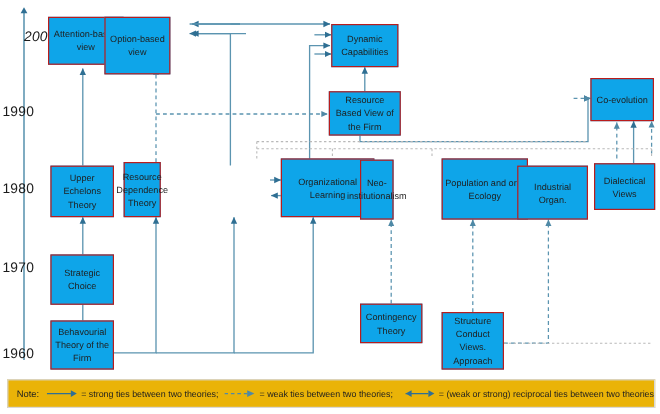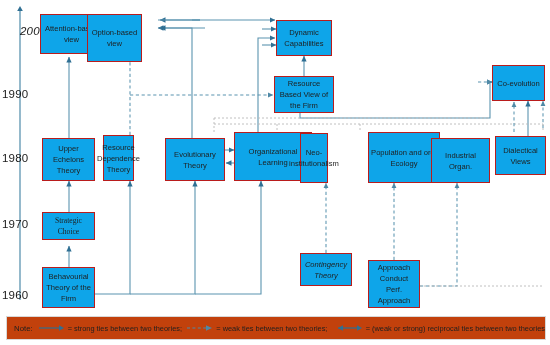--- a/index.html
+++ b/index.html
@@ -5,21 +5,21 @@
   html,body{margin:0;padding:0;background:#ffffff;}
   body{width:550px;height:345px;overflow:hidden;
        font-family:"Liberation Sans","DejaVu Sans",sans-serif;color:#1b1b1b;}
   #canvas{position:relative;width:550px;height:345px;background:#fff;}
   svg#wires{position:absolute;left:0;top:0;width:550px;height:345px;}
   .node{position:absolute;box-sizing:border-box;border:1px solid #b91c1c;
         background:#0ea5e9;display:flex;align-items:center;justify-content:center;
         text-align:center;font-size:7.6px;line-height:11px;color:#1f1f1f;padding:1px 2px;}
   .yr{position:absolute;font-size:11.5px;color:#1b1b1b;letter-spacing:.2px;}
   .legend{position:absolute;left:6px;top:316px;width:538px;height:22px;
-          border:1px solid #d8d8d8;background:#c2410c;display:flex;align-items:center;}
+          border:1px solid #d8d8d8;background:#eab308;display:flex;align-items:center;}
   .legend .ltxt{font-size:7.4px;color:#1f1f1f;white-space:nowrap;}
   .legend .lbl-note{font-size:7.8px;padding-left:7px;padding-right:6px;}
   .lgitem{display:flex;align-items:center;gap:3px;}
   .lgsep{width:9px;}
 </style>
 </head>
 <body>
 
 <div id="canvas">
 
@@ -134,39 +134,38 @@
   <div class="node" style="left:276px;top:20px;width:56px;height:36px;">Dynamic Capabilities</div>
 
   <div class="node" style="left:274px;top:76px;width:60px;height:37px;">Resource Based View of the Firm</div>
 
   <div class="node" style="left:492px;top:65px;width:53px;height:36px;">Co-evolution</div>
 
   <div class="node" style="left:42px;top:138px;width:53px;height:43px;">Upper Echelons Theory</div>
 
   <div class="node" style="left:103px;top:135px;width:31px;height:46px;">Resource Dependence Theory</div>
 
-  <div class="node" style="left:165px;top:138px;width:60px;height:43px;">Evolutionary Theory</div>
 
   <div class="node" style="left:234px;top:132px;width:78px;height:49px;">Organizational Learning</div>
 
   <div class="node" style="left:300px;top:133px;width:28px;height:50px;">Neo-institutionalism</div>
 
   <div class="node" style="left:368px;top:132px;width:72px;height:51px;">Population and org. Ecology</div>
 
   <div class="node" style="left:431px;top:138px;width:59px;height:45px;">Industrial Organ.</div>
 
   <div class="node" style="left:495px;top:136px;width:51px;height:39px;">Dialectical Views</div>
 
-  <div class="node" style="left:42px;top:212px;width:53px;height:28px;font-family:Liberation Serif, serif;">Strategic Choice</div>
+  <div class="node" style="left:42px;top:212px;width:53px;height:42px;">Strategic Choice</div>
 
   <div class="node" style="left:42px;top:267px;width:53px;height:41px;text-align:center;">Behavourial Theory of the Firm</div>
 
-  <div class="node" style="left:300px;top:253px;width:52px;height:33px;font-style:italic;">Contingency Theory</div>
+  <div class="node" style="left:300px;top:253px;width:52px;height:33px;">Contingency Theory</div>
 
-  <div class="node" style="left:368px;top:260px;width:52px;height:48px;">Approach Conduct Perf. Approach</div>
+  <div class="node" style="left:368px;top:260px;width:52px;height:48px;">Structure Conduct Views. Approach</div>
 
   <div class="legend">
     <span class="ltxt lbl-note">Note:</span>
 
     <span class="lgitem">
       <svg width="26" height="8">
         <line x1="0" y1="4" x2="20" y2="4" stroke="#2f6f93" stroke-width="1.2"></line>
         <path d="M20,1.2 L25,4 L20,6.8 z" fill="#2f6f93"></path>
       </svg>
       <span class="ltxt">= strong ties between two theories;</span>

